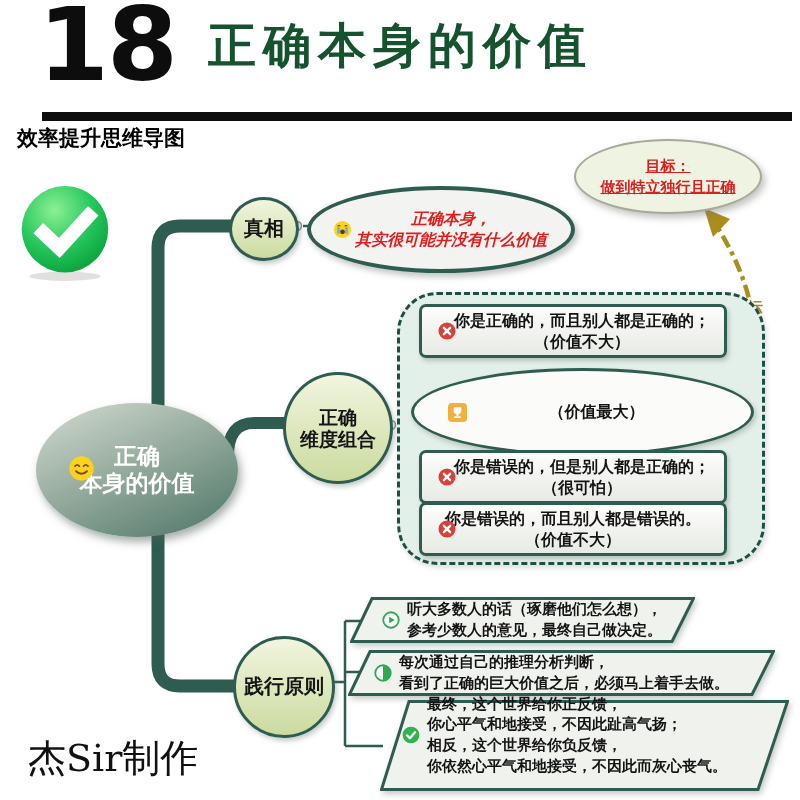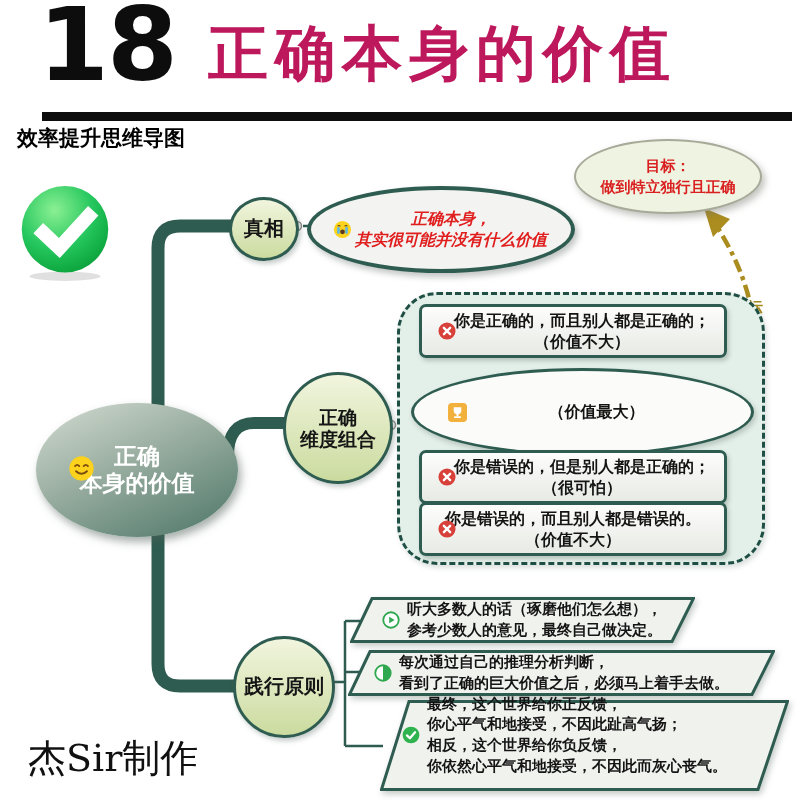--- a/index.html
+++ b/index.html
@@ -2,21 +2,21 @@
 <html><head>
 <meta charset="utf-8">
 <style>
   html,body{margin:0;padding:0;}
   body{width:800px;height:800px;position:relative;background:#ffffff;overflow:hidden;
        font-family:"DejaVu Sans","Liberation Sans",sans-serif;}
   .abs{position:absolute;}
 
   
   .lesson-num{left:38px;top:-6px;font-size:102px;font-weight:900;color:#0d0d0d;line-height:1.0;letter-spacing:-2px;}
-  .main-title{left:208px;top:14px;font-size:60px;font-weight:bold;color:#be185d;
+  .main-title{left:208px;top:14px;font-size:48px;font-weight:bold;color:#14532d;
               font-family:"DejaVu Serif","Liberation Serif",serif;letter-spacing:7px;}
   .header-rule{left:42px;top:112px;width:750px;height:9px;background:#0d0d0d;}
   .subtitle{left:17px;top:124px;font-size:21px;font-weight:bold;color:#000;}
 
   
   .credit{left:28px;top:733px;font-size:38px;color:#111;
           font-family:"DejaVu Serif","Liberation Serif",serif;}
 
   
   .circle-node{border-radius:50%;border:3px solid #2e5c50;
@@ -131,21 +131,21 @@
     <rect x="12.9" y="7.4" width="2.7" height="7.2" rx="1.3" fill="#57b8ec"></rect>
     <circle cx="10" cy="12.4" r="2.5" fill="#5b3a1e"></circle>
     <path d="M4.8 6.6 q1.5 -1.7 3 0 M12.2 6.6 q1.5 -1.7 3 0" stroke="#5b3a1e" stroke-width="1.1" fill="none"></path>
   </svg>
   <div class="bubble-text" style="padding-left:20px;">
     <div>正确本身，</div>
     <div>其实很可能并没有什么价值</div>
   </div>
 </div>
 
-<div class="abs goal-ellipse" style="left:574px;top:139px;width:184px;height:71px;">
+<div class="abs goal-ellipse" style="left:574px;top:139px;width:184px;height:71px;text-decoration:underline;">
   <div>目标：</div>
   <div>做到特立独行且正确</div>
 </div>
 <div class="abs goal-pointer-label" style="left:729px;top:297px;">目标</div>
 
 <div class="abs circle-node" style="left:283px;top:372px;width:104px;height:106px;font-size:19px;">
   <div class="node-line">正确</div>
   <div class="node-line">维度组合</div>
 </div>
 

